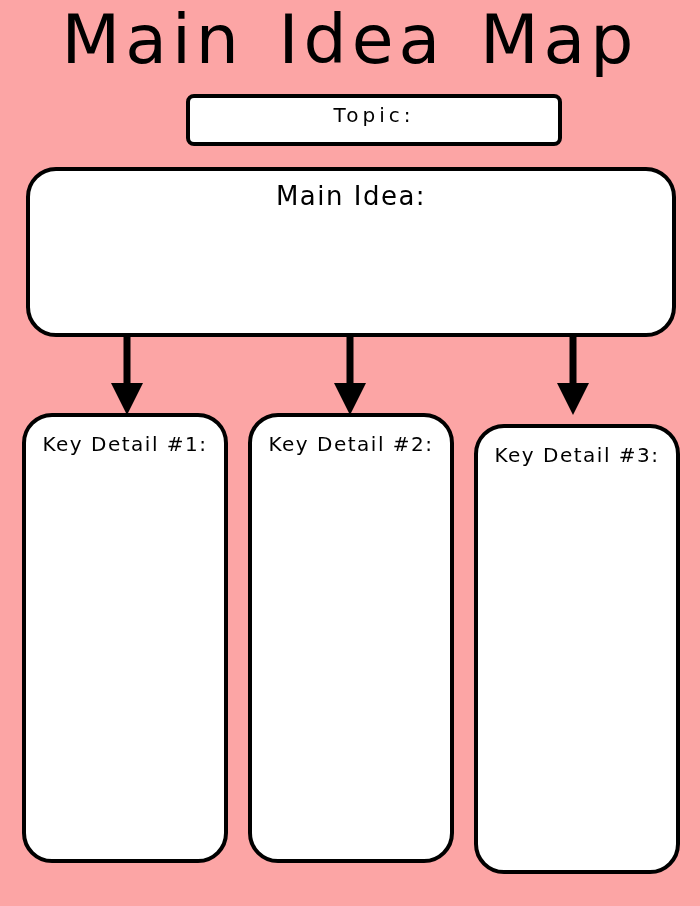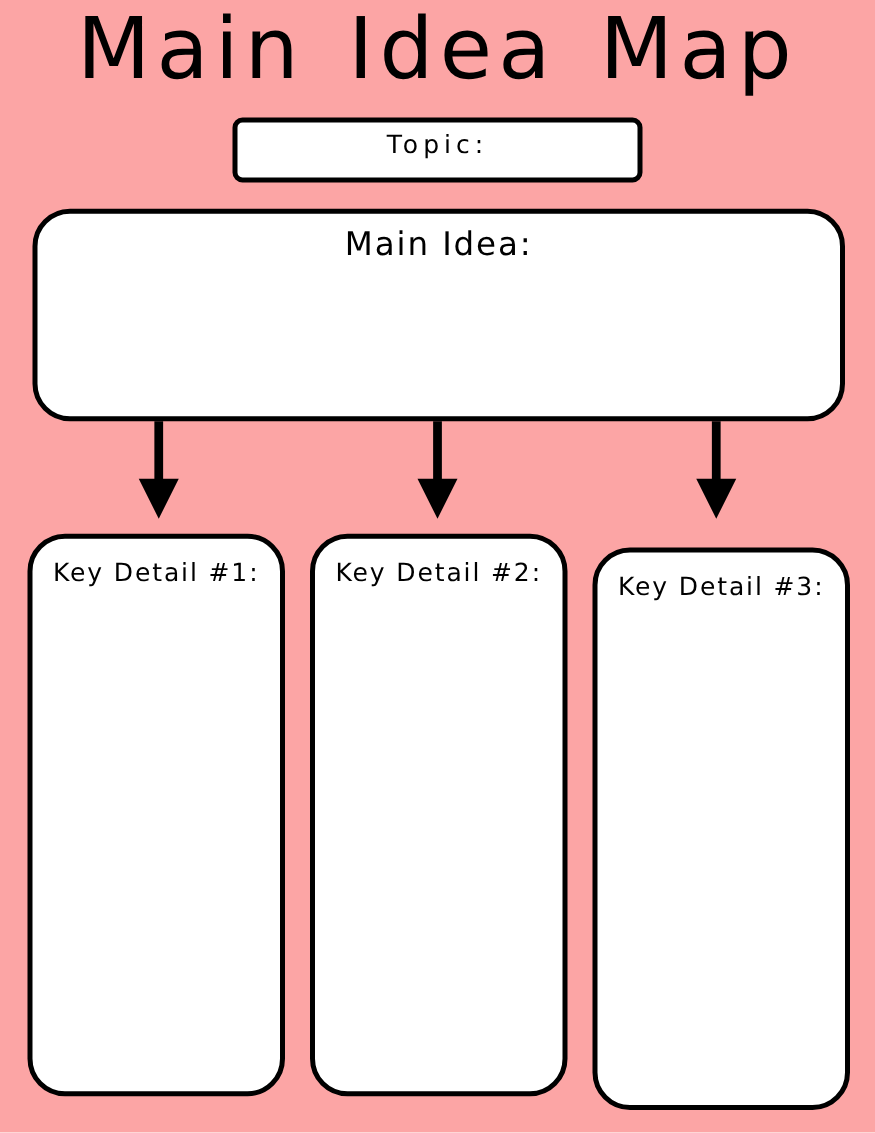--- a/index.html
+++ b/index.html
@@ -37,21 +37,21 @@
     width: 100%;
     text-align: center;
     font-weight: 400;
     color: #000000;
     white-space: nowrap;
   }
 
   
   .topic-box {
     left: 186px; top: 94px;
-    width: 328px; height: 52px;
+    width: 376px; height: 52px;
     border-radius: 8px;
   }
   .topic-box .box-label {
     padding-top: 5px;
     font-size: 20px;
     letter-spacing: 4px;
   }
 
   
   .main-idea-box {
@@ -60,21 +60,21 @@
     border-radius: 30px;
   }
   .main-idea-box .box-label {
     padding-top: 10px;
     font-size: 26px;
     letter-spacing: 1.5px;
   }
 
   
   .detail-box {
-    top: 427px;
+    top: 413px;
     width: 206px; height: 450px;
     border-radius: 30px;
   }
   .detail-box .box-label {
     padding-top: 15px;
     font-size: 20px;
     letter-spacing: 1.5px;
   }
   .detail-box.d1 { left: 22px; }
   .detail-box.d2 { left: 248px; }

